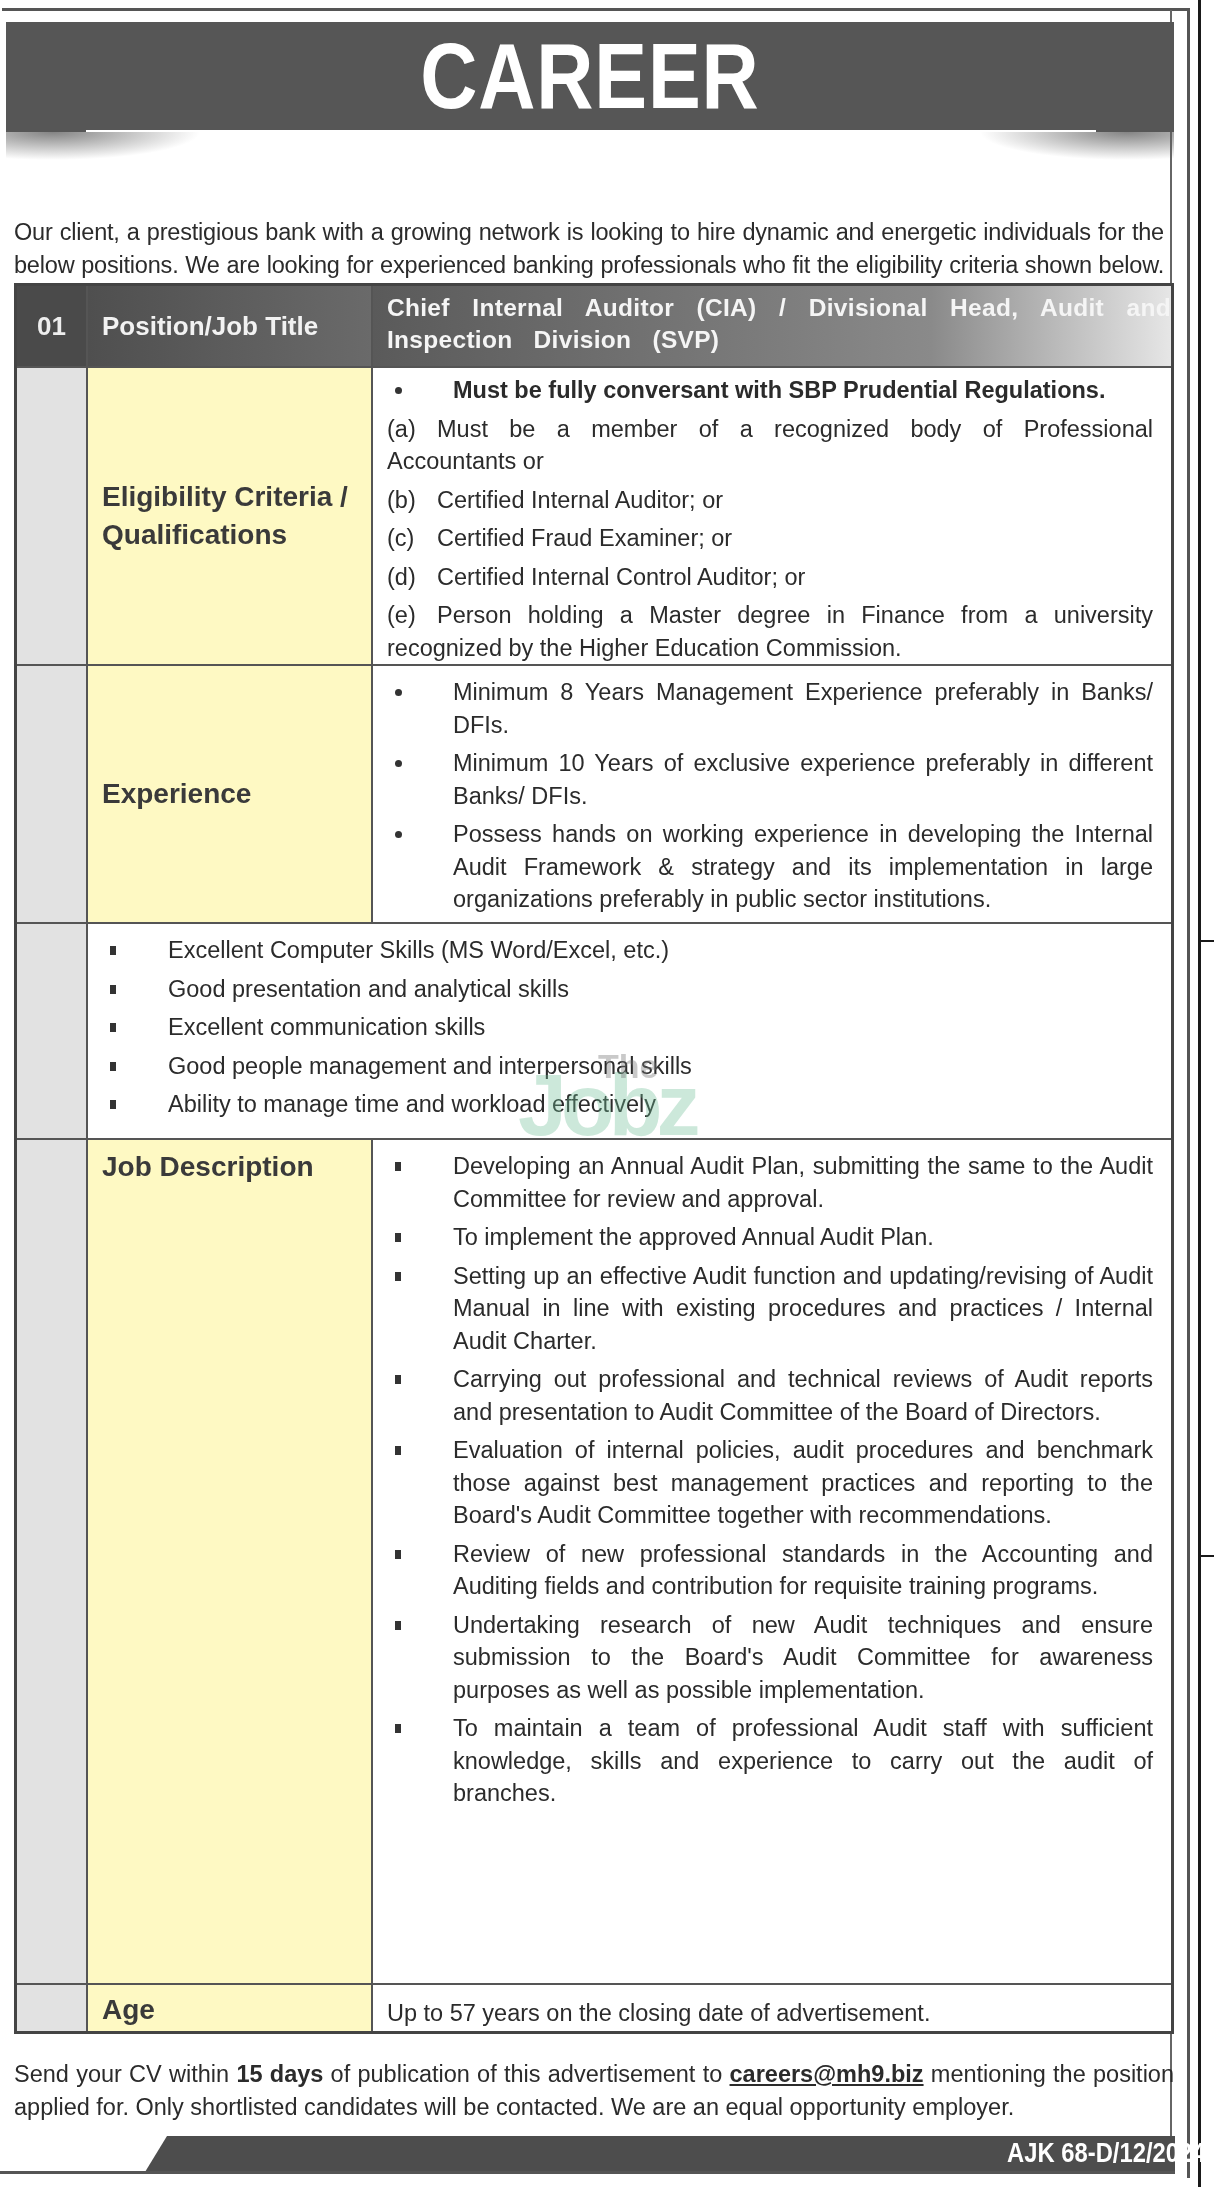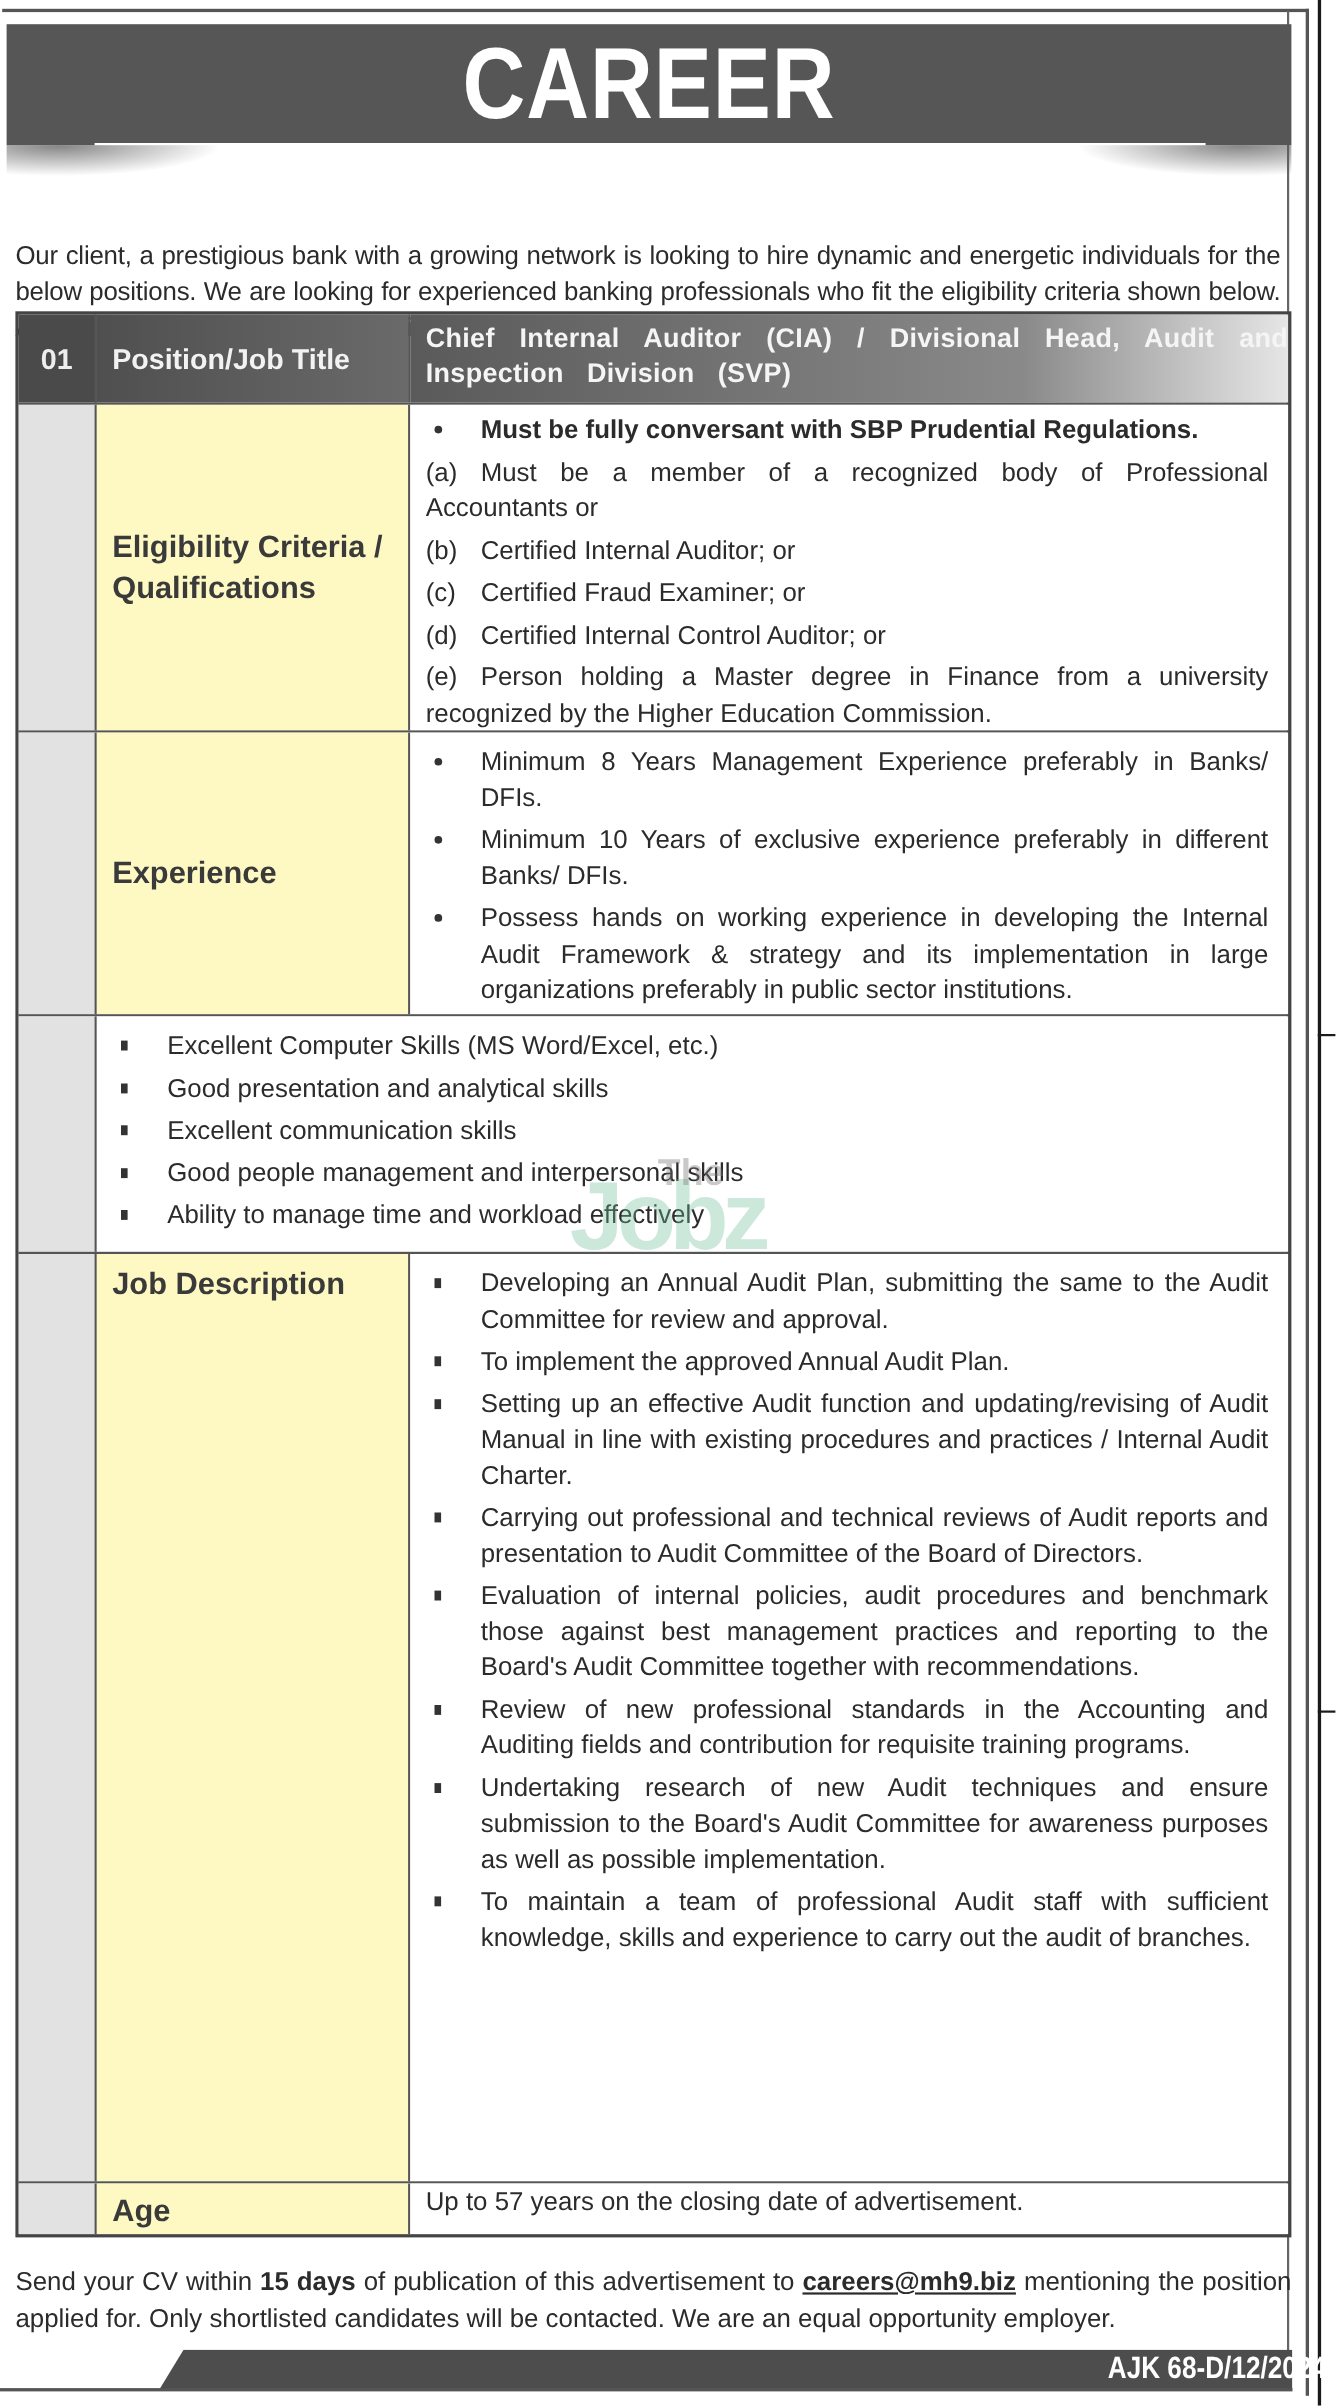--- a/index.html
+++ b/index.html
@@ -40,21 +40,21 @@
 
   .row.head { height: 80px; border-top: none; }
   .row.head .c-num { background: #4a4a4a; color: #eee; font-weight: bold; font-size: 26px;
                      display: flex; align-items: center; justify-content: center; }
   .row.head .c-label { background: linear-gradient(90deg, #4f4f4f, #6a6a6a); color: #f2f2f2;
                        font-size: 26px; padding-left: 14px; }
   .row.head .c-body { background: linear-gradient(90deg, #5a5a5a 0%, #8a8a8a 70%, #e6e6e6 100%);
                       color: #f5f5f5; font-weight: bold; font-size: 24.5px; line-height: 32px;
                       padding: 6px 0 0 14px; word-spacing: 14px; letter-spacing: 0.3px; }
 
-  .item { display: flex; margin: 6px 0; }
+  .item { display: flex; margin: 6px 0; gap: 16px; }
   .bullet { width: 50px; flex: none; display: flex; justify-content: flex-start; padding-left: 8px;
             box-sizing: border-box; }
   .dot { width: 7px; height: 7px; background: #333; border-radius: 50%; margin-top: 13px; }
   .sq { width: 6px; height: 9px; background: #333; margin-top: 12px; }
   .item-text { flex: 1; }
   .bold { font-weight: bold; }
   .alpha { margin: 6px 0; }
   .alpha .tag { display: inline-block; width: 50px; }
 
   .footer { position: absolute; left: 14px; top: 2058px; width: 1160px; font-size: 23.5px; line-height: 32.5px;
@@ -233,21 +233,21 @@
             <div class="sq"></div>
           </div>
           <div class="item-text">To maintain a team of professional Audit staff with sufficient knowledge, skills and experience to carry out the audit of branches.</div>
         </div>
     </div>
   </div>
 
   <div class="row" style="height:46px">
     <div class="c-num"></div>
     <div class="c-label bottom">Age</div>
-    <div class="c-body" style="padding-top:0">Up to 57 years on the closing date of advertisement.</div>
+    <div class="c-body" style="padding-top:12px">Up to 57 years on the closing date of advertisement.</div>
   </div>
 </div>
 
 <div class="watermark">
   <div class="wm-j">Jobz</div>
   <div class="wm-the">The</div>
 </div>
 
 <div class="footer">
   <p>

